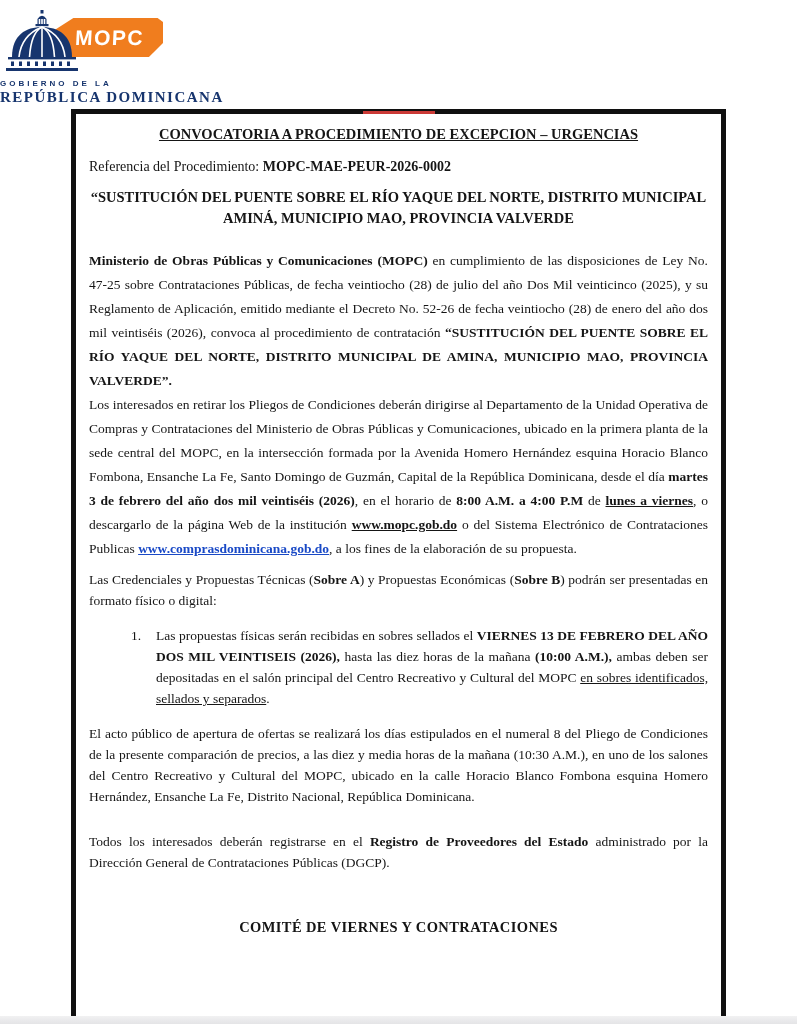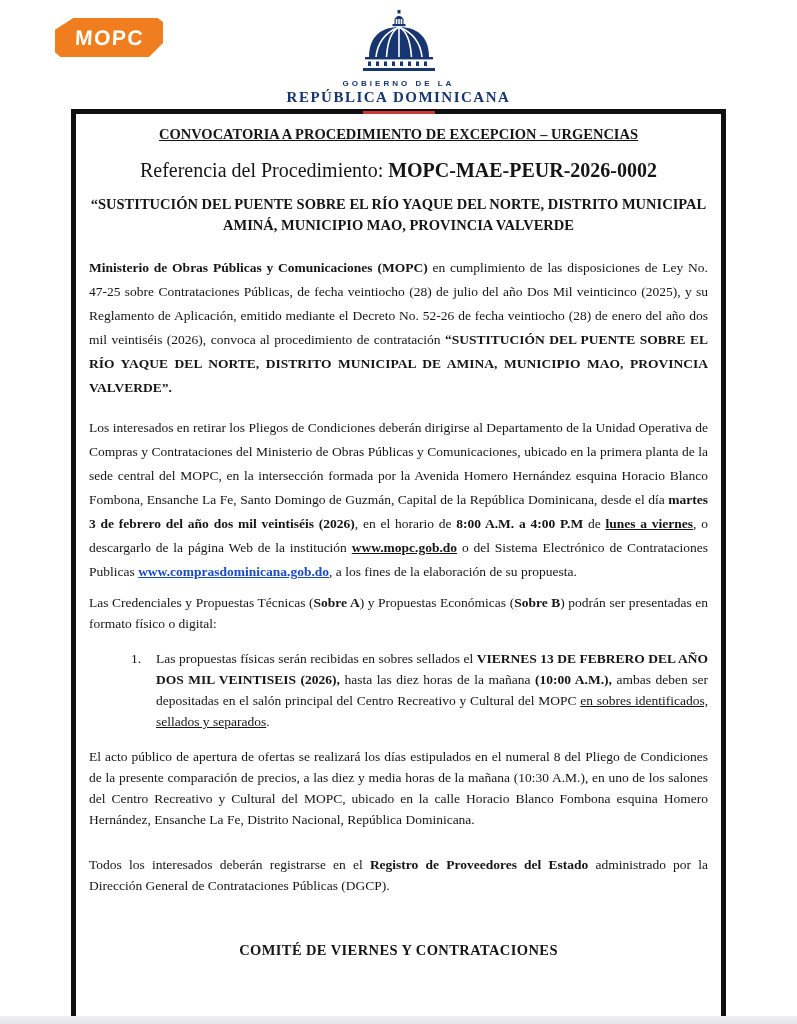--- a/index.html
+++ b/index.html
@@ -13,44 +13,44 @@
   .mopc-logo {
     position:absolute; left:55px; top:18px; width:108px; height:39px;
     background:var(--mopc_orange,#F07D1E);
     clip-path: polygon(17% 0%, 95% 0%, 100% 10%, 100% 64%, 87% 100%, 5% 100%, 0% 88%, 0% 30%);
     display:flex; align-items:center; justify-content:center;
   }
   .mopc-logo span {
     font-family:"Liberation Sans", sans-serif; font-weight:bold; font-size:21px;
     color:#ffffff; letter-spacing:1.5px; transform:skewX(-3deg);
   }
-  .gov-logo { position:absolute; left:0; right:0; top:10px; text-align:center; }
+  .gov-logo { position:absolute; left:0; right:0; top:10px; text-align:left; }
   .gov-line1 { font-family:"Liberation Sans", sans-serif; font-size:8px; font-weight:bold;
     letter-spacing:3px; color:var(--gov_navy,#17356E); margin-top:3px; }
   .gov-line2 { font-family:"Liberation Serif", serif; font-size:15px; font-weight:bold;
     letter-spacing:1.5px; color:var(--gov_navy,#17356E); margin-top:1px; }
   .gov-underline { width:72px; height:3px; background:var(--gov_red,#CB3A36); margin:5px auto 0; }
 
   
   h1.ministry {
     text-align:center; font-size:21px; font-weight:bold; letter-spacing:0.2px;
     margin-top:20px; color:var(--ink,#151515);
   }
 
   
   .notice-box {
     width:655px; height:961px; margin:3px auto 0;
     border:5px solid #101010; padding:8px 13px 0;
   }
   .notice-heading { text-align:center; font-size:14.5px; font-weight:bold;
     text-decoration:underline; margin-top:4px; }
-  .reference { text-align:center; font-size:20px; margin-top:16px; }
+  .reference { text-align:left; font-size:14px; margin-top:16px; }
   .subject { text-align:center; font-size:14.5px; font-weight:bold; line-height:21px; margin-top:12px; }
 
-  p.body { text-align:justify; font-size:13.5px; margin-top:16px; }
+  p.body { text-align:justify; font-size:13.5px; }
   .lh1 { line-height:24px; }
   .lh2 { line-height:21px; }
   p.p1 { margin-top:20px; }
   p.p3 { margin-top:8px; }
   p.p4 { margin-top:14px; }
   p.p5 { margin-top:24px; }
 
   .list { margin:14px 0 0 42px; list-style:none; }
   .list li { position:relative; padding-left:25px; text-align:justify;
     font-size:13.5px; line-height:21px; }

